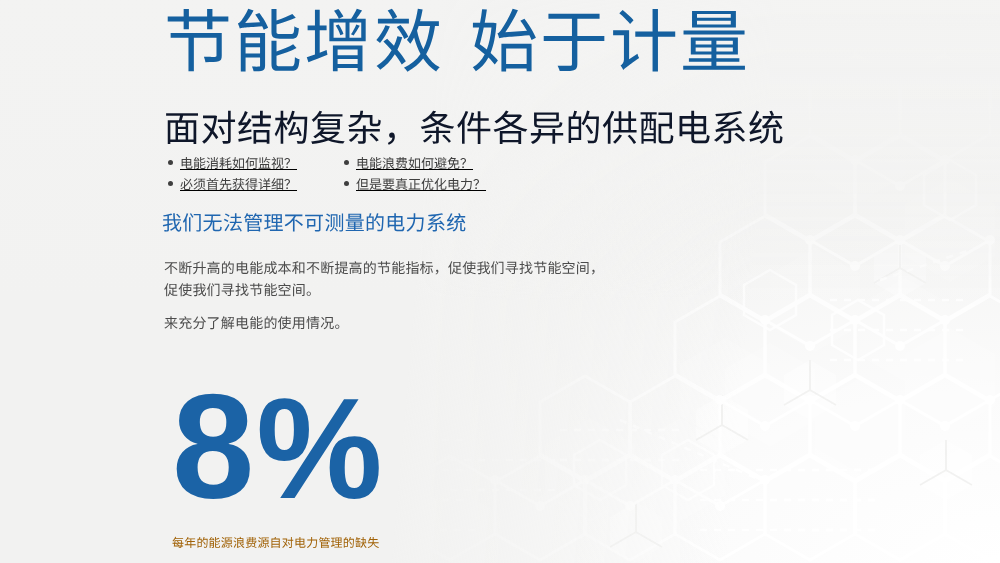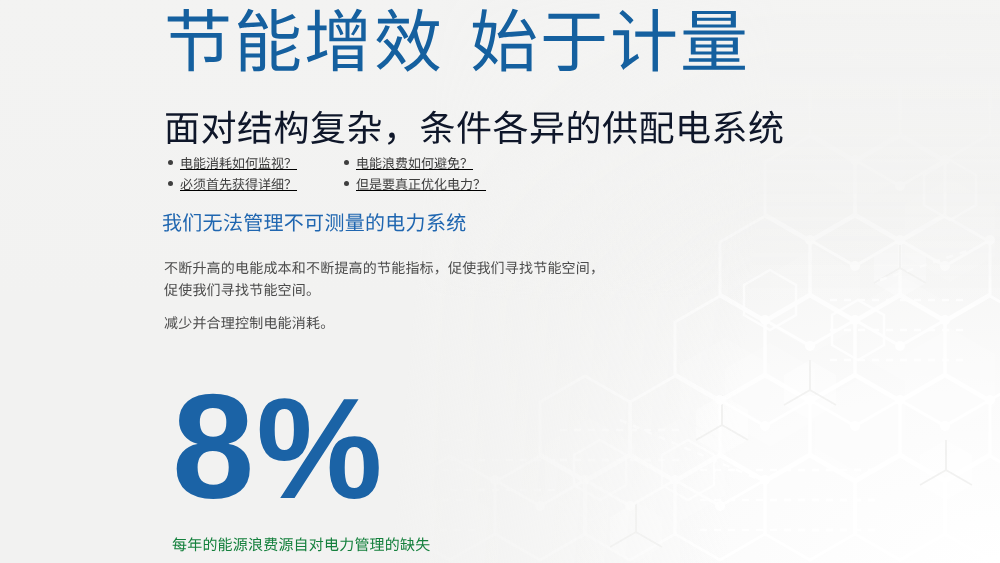--- a/index.html
+++ b/index.html
@@ -142,22 +142,22 @@
     line-height: 1;
     letter-spacing: -2px;
     white-space: nowrap;
   }
   .bignum .pcnt { font-size: 142px; margin-left: 4px; }
 
   .bignum-caption {
     position: absolute;
     left: 172px;
     top: 533px;
-    font-size: 15px;
-    color: #15803d;
+    font-size: 12px;
+    color: #a16207;
     letter-spacing: 0.2px;
     white-space: nowrap;
   }
 </style>
 </head>
 <body>
 
 <div id="slide">
 
   <div class="bg-base"></div>
@@ -359,21 +359,21 @@
     </div>
 
     <div class="heading2">我们无法管理不可测量的电力系统</div>
 
     <div class="para p1">
       <span class="line">不断升高的电能成本和不断提高的节能指标，促使我们寻找节能空间，</span>
       <span class="line">促使我们寻找节能空间。</span>
     </div>
 
     <div class="para p2">
-      <span class="line">减少并合理控制电能消耗。</span>
+      <span class="line">来充分了解电能的使用情况。</span>
     </div>
 
     <div class="bignum">
       <span>8</span><span class="pcnt">%</span>
     </div>
 
     <div class="bignum-caption">每年的能源浪费源自对电力管理的缺失</div>
 
   </div>
 </div>

